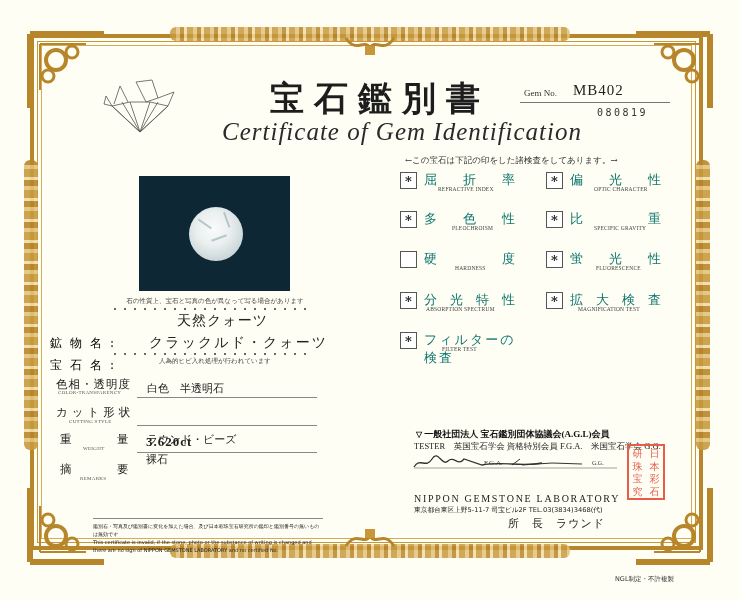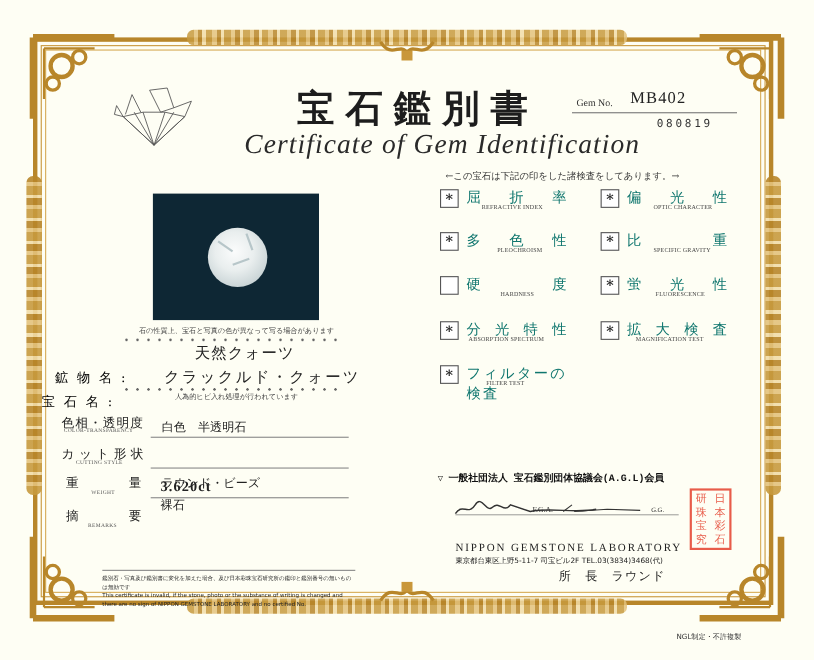--- a/index.html
+++ b/index.html
@@ -34,21 +34,21 @@
   .field-label-en{position:absolute;font-size:5px;color:#555;letter-spacing:.3px;font-family:"Liberation Serif",serif;}
   .field-value{position:absolute;font-size:11px;color:#222;}
   .field-line{position:absolute;height:1px;background:#888;}
   
   .check-intro{position:absolute;left:405px;top:155px;font-size:8.5px;color:#333;}
   .check-item{position:absolute;height:22px;}
   .check-box{position:absolute;left:0;top:0;width:17px;height:17px;border:1px solid #555;box-sizing:border-box;background:#fff;font-size:13px;text-align:center;line-height:17px;font-weight:bold;color:#222;}
   .check-jp{position:absolute;left:24px;top:-1px;font-size:13px;color:#0f766e;}
   .check-en{position:absolute;top:14px;font-size:5.5px;color:#444;letter-spacing:.2px;font-family:"Liberation Serif",serif;}
   
-  .agl{position:absolute;left:398px;top:428px;font-size:9px;font-weight:bold;color:#111;font-family:Liberation Mono, monospace;}
+  .agl{position:absolute;left:416px;top:428px;font-size:9px;font-weight:bold;color:#111;font-family:Liberation Serif, serif;}
   .tester{position:absolute;left:414px;top:441px;font-size:8.5px;color:#222;font-family:"Liberation Serif",serif;}
   .signature{position:absolute;left:412px;top:455px;width:210px;height:14px;}
   .lab-jp{position:absolute;left:413px;top:470px;font-size:19px;font-weight:bold;color:#111;letter-spacing:1.5px;font-family:"DejaVu Sans",sans-serif;}
   .lab-en{position:absolute;left:414px;top:493px;font-size:10px;color:#222;letter-spacing:1.7px;font-family:"Liberation Serif",serif;}
   .lab-addr{position:absolute;left:414px;top:506px;font-size:6.7px;color:#222;font-family:"DejaVu Sans",sans-serif;}
   .director{position:absolute;left:508px;top:516px;font-size:11px;color:#222;letter-spacing:1px;}
   .seal{position:absolute;left:627px;top:444px;width:38px;height:56px;border:2px solid #e85c4a;box-sizing:border-box;color:#e85c4a;font-size:10px;line-height:11px;display:grid;grid-template-columns:1fr 1fr;text-align:center;padding-top:2px;}
   .disclaimer{position:absolute;left:93px;top:522px;width:230px;font-size:5px;color:#222;line-height:8px;font-family:"DejaVu Sans",sans-serif;}
   .disclaimer-line{position:absolute;left:93px;top:518px;width:230px;height:1px;background:#888;}
   .footer-note{position:absolute;left:615px;top:575px;font-size:6.5px;color:#333;font-family:"DejaVu Sans",sans-serif;}
@@ -132,21 +132,21 @@
       <div class="crack" style="left:8px;top:16px;"></div>
       <div class="crack" style="left:22px;top:30px;transform:rotate(-20deg);"></div>
       <div class="crack" style="left:30px;top:12px;transform:rotate(70deg);"></div>
     </div>
   </div>
   <div class="photo-note">石の性質上、宝石と写真の色が異なって写る場合があります</div>
   <div class="dot-rule" style="left:110px;top:307px;width:200px;"></div>
 
   <div class="label-row" style="left:50px;top:315px;">鉱物名:</div>
   <div class="value-row" style="left:177px;top:312px;">天然クォーツ</div>
-  <div class="label-row" style="left:38px;top:337px;">宝石名:</div>
+  <div class="label-row" style="left:50px;top:337px;">宝石名:</div>
   <div class="value-row" style="left:149px;top:334px;letter-spacing:2px;">クラックルド・クォーツ</div>
   <div class="dot-rule" style="left:110px;top:352px;width:200px;"></div>
   <div class="small-note" style="left:125px;top:357px;width:180px;">人為的ヒビ入れ処理が行われています</div>
 
   <div class="field-label" style="left:56px;top:377px;letter-spacing:1px;">色相・透明度</div>
   <div class="field-label-en" style="left:58px;top:390px;">COLOR-TRANSPARENCY</div>
   <div class="field-value" style="left:147px;top:381px;">白色　半透明石</div>
   <div class="field-line" style="left:137px;top:397px;width:180px;"></div>
 
   <div class="field-label" style="left:56px;top:405px;letter-spacing:4px;">カット形状</div>
@@ -213,20 +213,21 @@
     <div class="check-jp">拡　大　検　査</div>
     <div class="check-en" style="left:32px;">MAGNIFICATION TEST</div>
   </div>
   <div class="check-item" style="left:400px;top:332px;width:130px;">
     <div class="check-box">*</div>
     <div class="check-jp" style="letter-spacing:2px;">フィルターの検査</div>
     <div class="check-en" style="left:42px;">FILTER TEST</div>
   </div>
 
   <div class="agl"><span style="font-size:8px;">▽ </span><span>一般社団法人 宝石鑑別団体協議会(A.G.L)会員</span></div>
+  <div class="tester">TESTER　英国宝石学会 資格特別会員 F.G.A.　米国宝石学会 G.G.</div>
   <svg class="signature" viewBox="0 0 210 14">
     <path d="M2 12 C8 2,14 14,20 4 S30 12,36 6 S46 12,52 4 L70 10 C90 6,110 12,130 8" fill="none" stroke="#333" stroke-width="1.3"></path>
     <line x1="2" y1="13" x2="205" y2="13" stroke="#666" stroke-width="0.6"></line>
     <text x="72" y="10" font-size="7" fill="#333" font-family="Liberation Serif, serif">F.G.A.</text>
     <path d="M100 10 L108 4 M110 10 L140 8 L170 9" fill="none" stroke="#333" stroke-width="1"></path>
     <text x="180" y="10" font-size="6" fill="#333" font-family="Liberation Serif, serif">G.G.</text>
   </svg>
   <div class="lab-en">NIPPON GEMSTONE LABORATORY</div>
   <div class="lab-addr">東京都台東区上野5-11-7 司宝ビル2F TEL.03(3834)3468(代)</div>
   <div class="director">所　長　ラウンド</div>

